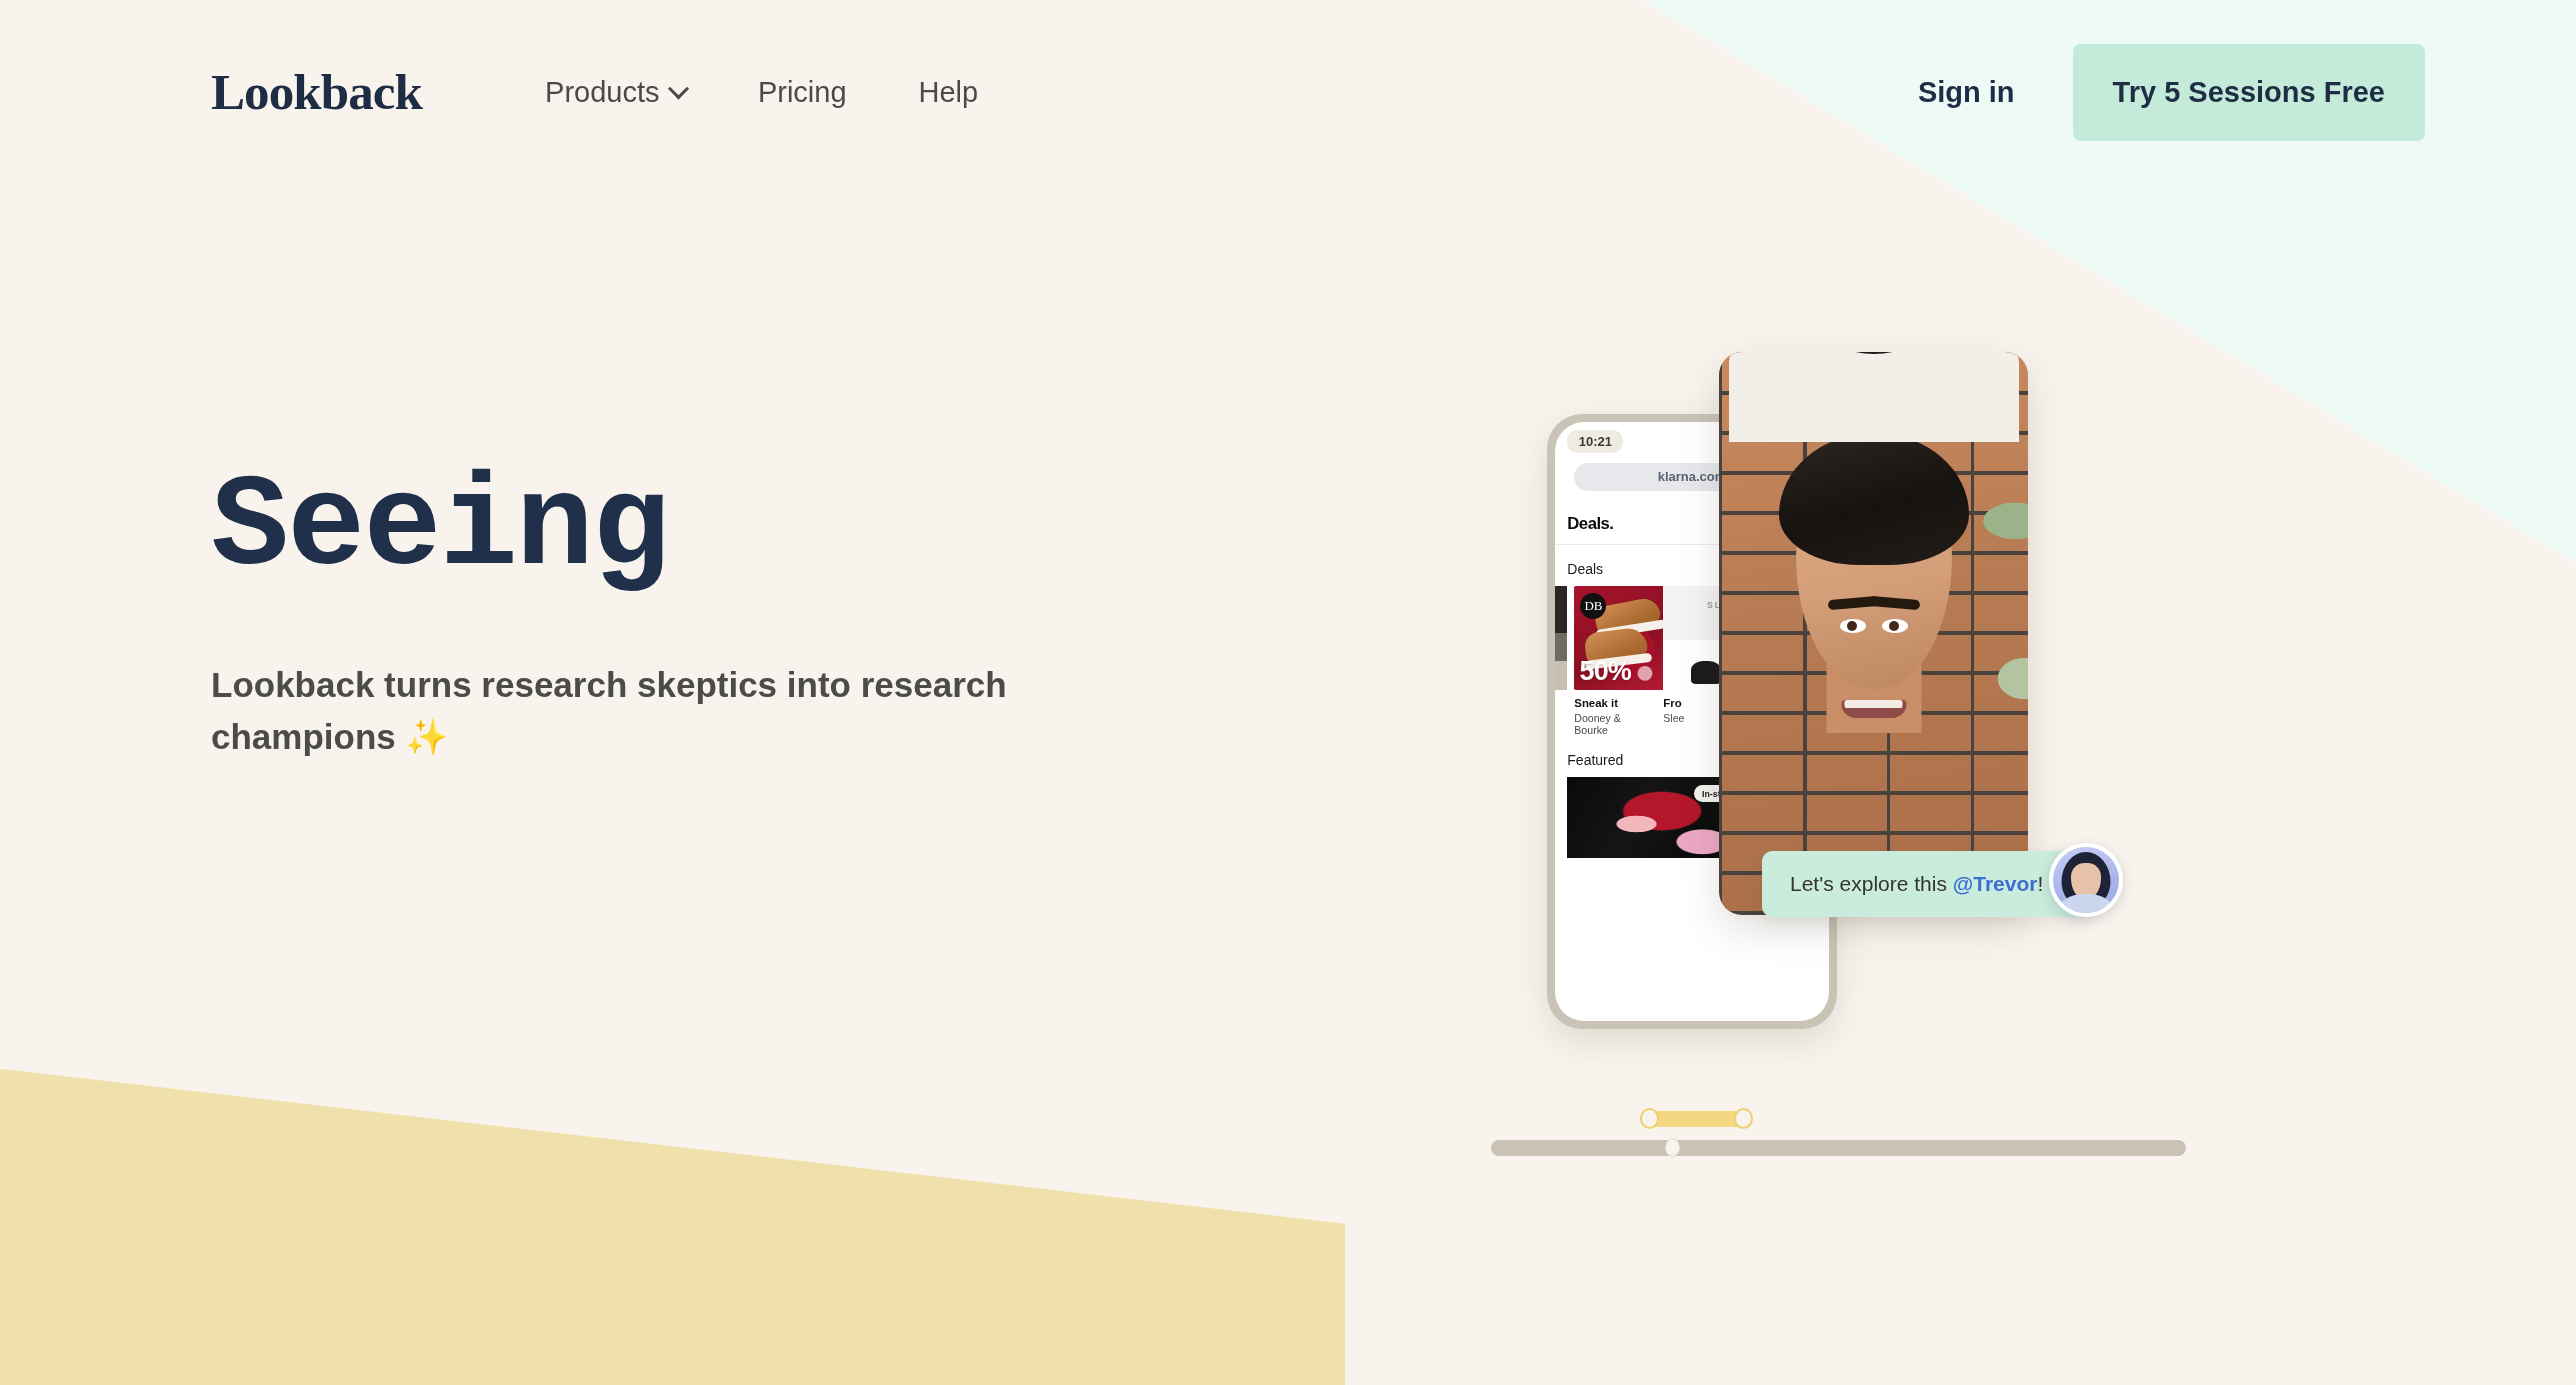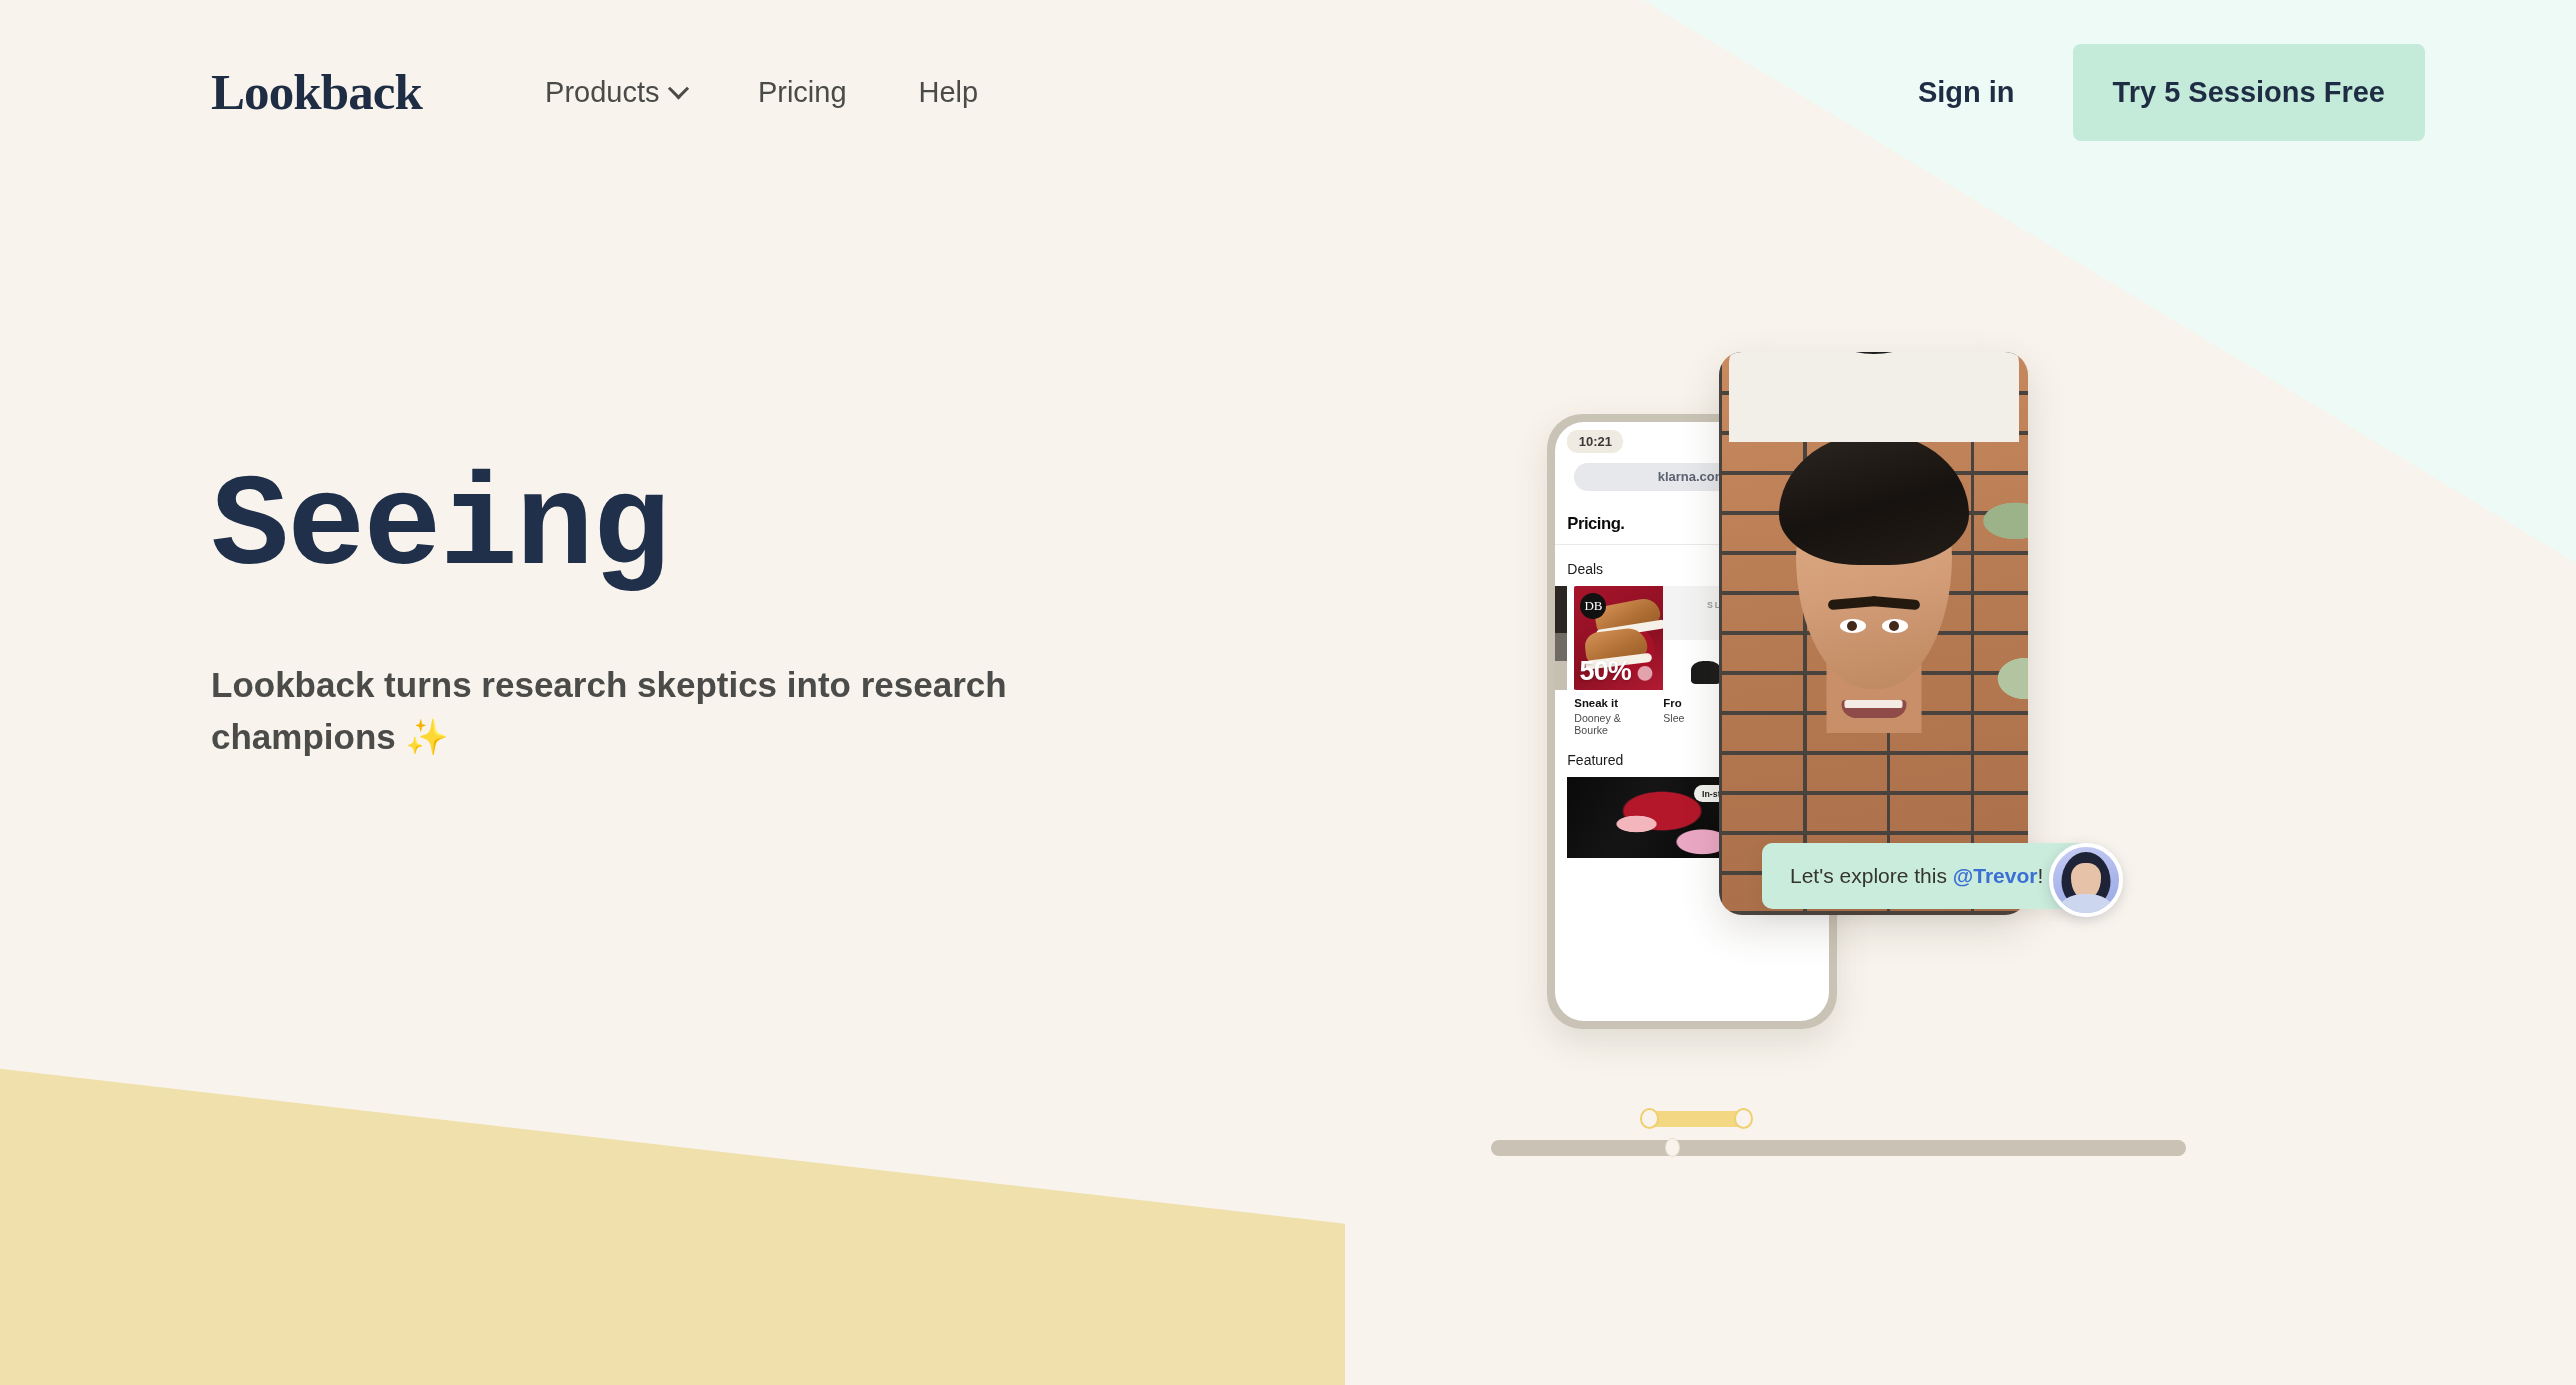--- a/index.html
+++ b/index.html
@@ -449,21 +449,21 @@
     background: #c98f68;
     z-index: 0;
   }
 
   
   .chat-row {
     position: absolute;
     left: 215px;
     top: 491px;
     display: flex;
-    align-items: flex-start;
+    align-items: flex-end;
     z-index: 8;
   }
   .chat-bubble {
     background: #c9ecdc;
     border-radius: 10.6px;
     padding: 21px 46px 21px 28px;
     font-size: 21px;
     color: #35352f;
     white-space: nowrap;
     box-shadow: 0 5.3px 16px rgba(80,70,50,0.10);
@@ -623,21 +623,21 @@
             <rect x="0.5" y="0.5" width="21" height="12" rx="3.5" fill="none" stroke="#0b0b0b" stroke-width="1.4"></rect>
             <rect x="2.2" y="2.2" width="17.6" height="8.6" rx="2" fill="#0b0b0b"></rect>
             <rect x="22.6" y="4.3" width="1.8" height="4.4" rx="0.9" fill="#0b0b0b"></rect>
           </svg>
         </span>
       </div>
 
       <div class="url-bar">klarna.com</div>
 
       <div class="site-bar">
-        <span class="klarna-logo">Pricing.</span>
+        <span class="klarna-logo">Deals.</span>
         <span class="login-pill">Log in</span>
         <span class="hamburger">
             <i></i>
             <i></i>
             <i></i>
           </span>
       </div>
 
       <div class="sect-label">Deals</div>
 

